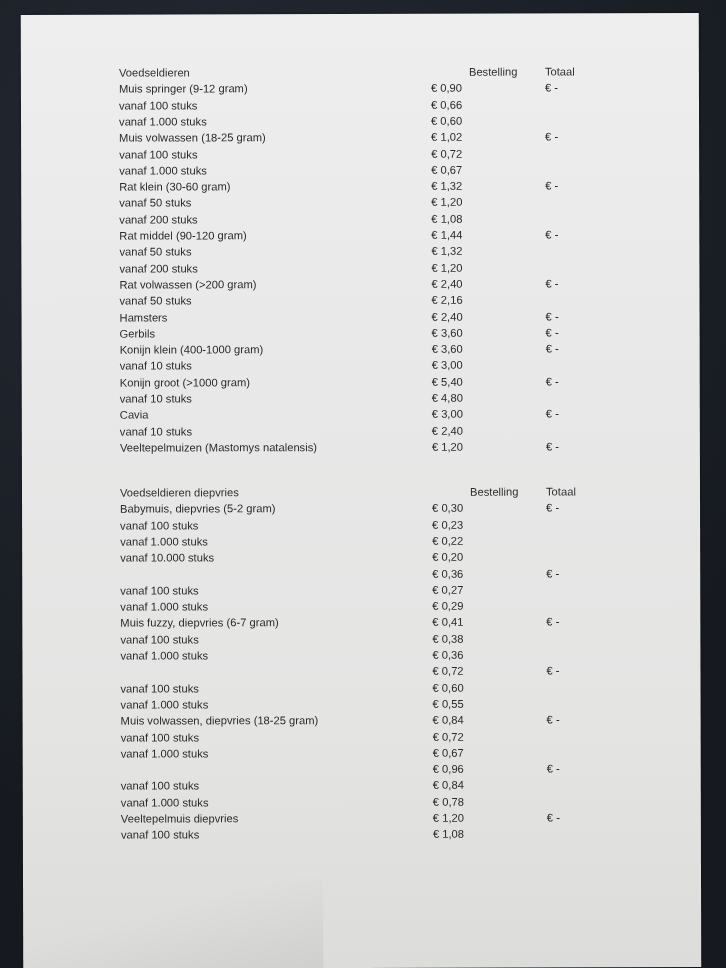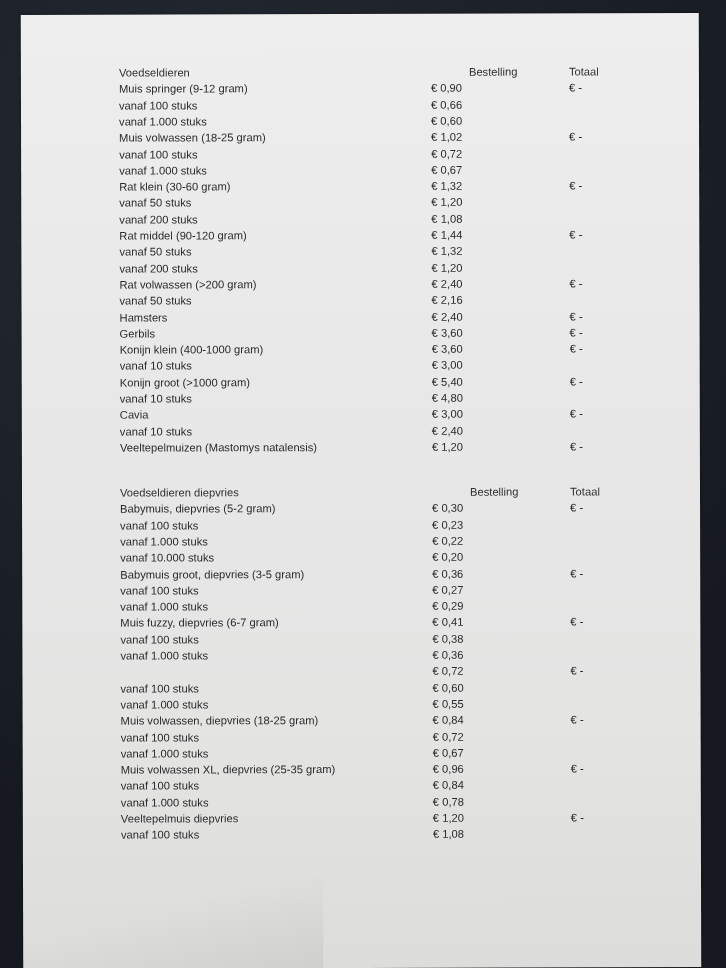--- a/index.html
+++ b/index.html
@@ -21,21 +21,21 @@
     background: linear-gradient(165deg, rgba(255,255,255,0) 40%, rgba(0,0,0,0.06) 100%);
   }
   .section { position:absolute; left:0; width:100%; }
   .row {
     position:absolute; left:0; width:100%; height:16px;
     font-size:11.2px; color:#2a2a2a; line-height:16px; white-space:nowrap;
   }
   .name { position:absolute; left:98px; }
   .price { position:absolute; left:410px; }
   .order { position:absolute; left:448px;text-align:center; }
-  .total { position:absolute; left:548px; }
+  .total { position:absolute; left:524px; }
   .hdr { color:#2f2f2f; }
 </style>
 </head>
 <body>
 
 <div class="paper">
   <div class="section" style="top:50px">
       <div class="row hdr" style="top: 0px;">
         <span class="name">Voedseldieren</span>
         <span class="order">Bestelling</span>
@@ -177,21 +177,20 @@
         <span class="name">vanaf 1.000 stuks</span>
         <span class="price">€ 0,22</span>
         <span class="total"></span>
       </div>
       <div class="row" style="top: 65.2px;">
         <span class="name">vanaf 10.000 stuks</span>
         <span class="price">€ 0,20</span>
         <span class="total"></span>
       </div>
       <div class="row" style="top: 81.5px;">
-        <span class="name">Babymuis groot, diepvries  (3-5 gram)</span>
         <span class="price">€ 0,36</span>
         <span class="total">€ -</span>
       </div>
       <div class="row" style="top: 97.8px;">
         <span class="name">vanaf 100 stuks</span>
         <span class="price">€ 0,27</span>
         <span class="total"></span>
       </div>
       <div class="row" style="top: 114.1px;">
         <span class="name">vanaf 1.000 stuks</span>
@@ -236,21 +235,20 @@
         <span class="name">vanaf 100 stuks</span>
         <span class="price">€ 0,72</span>
         <span class="total"></span>
       </div>
       <div class="row" style="top: 260.8px;">
         <span class="name">vanaf 1.000 stuks</span>
         <span class="price">€ 0,67</span>
         <span class="total"></span>
       </div>
       <div class="row" style="top: 277.1px;">
-        <span class="name">Muis volwassen XL, diepvries (25-35 gram)</span>
         <span class="price">€ 0,96</span>
         <span class="total">€ -</span>
       </div>
       <div class="row" style="top: 293.4px;">
         <span class="name">vanaf 100 stuks</span>
         <span class="price">€ 0,84</span>
         <span class="total"></span>
       </div>
       <div class="row" style="top: 309.7px;">
         <span class="name">vanaf 1.000 stuks</span>

